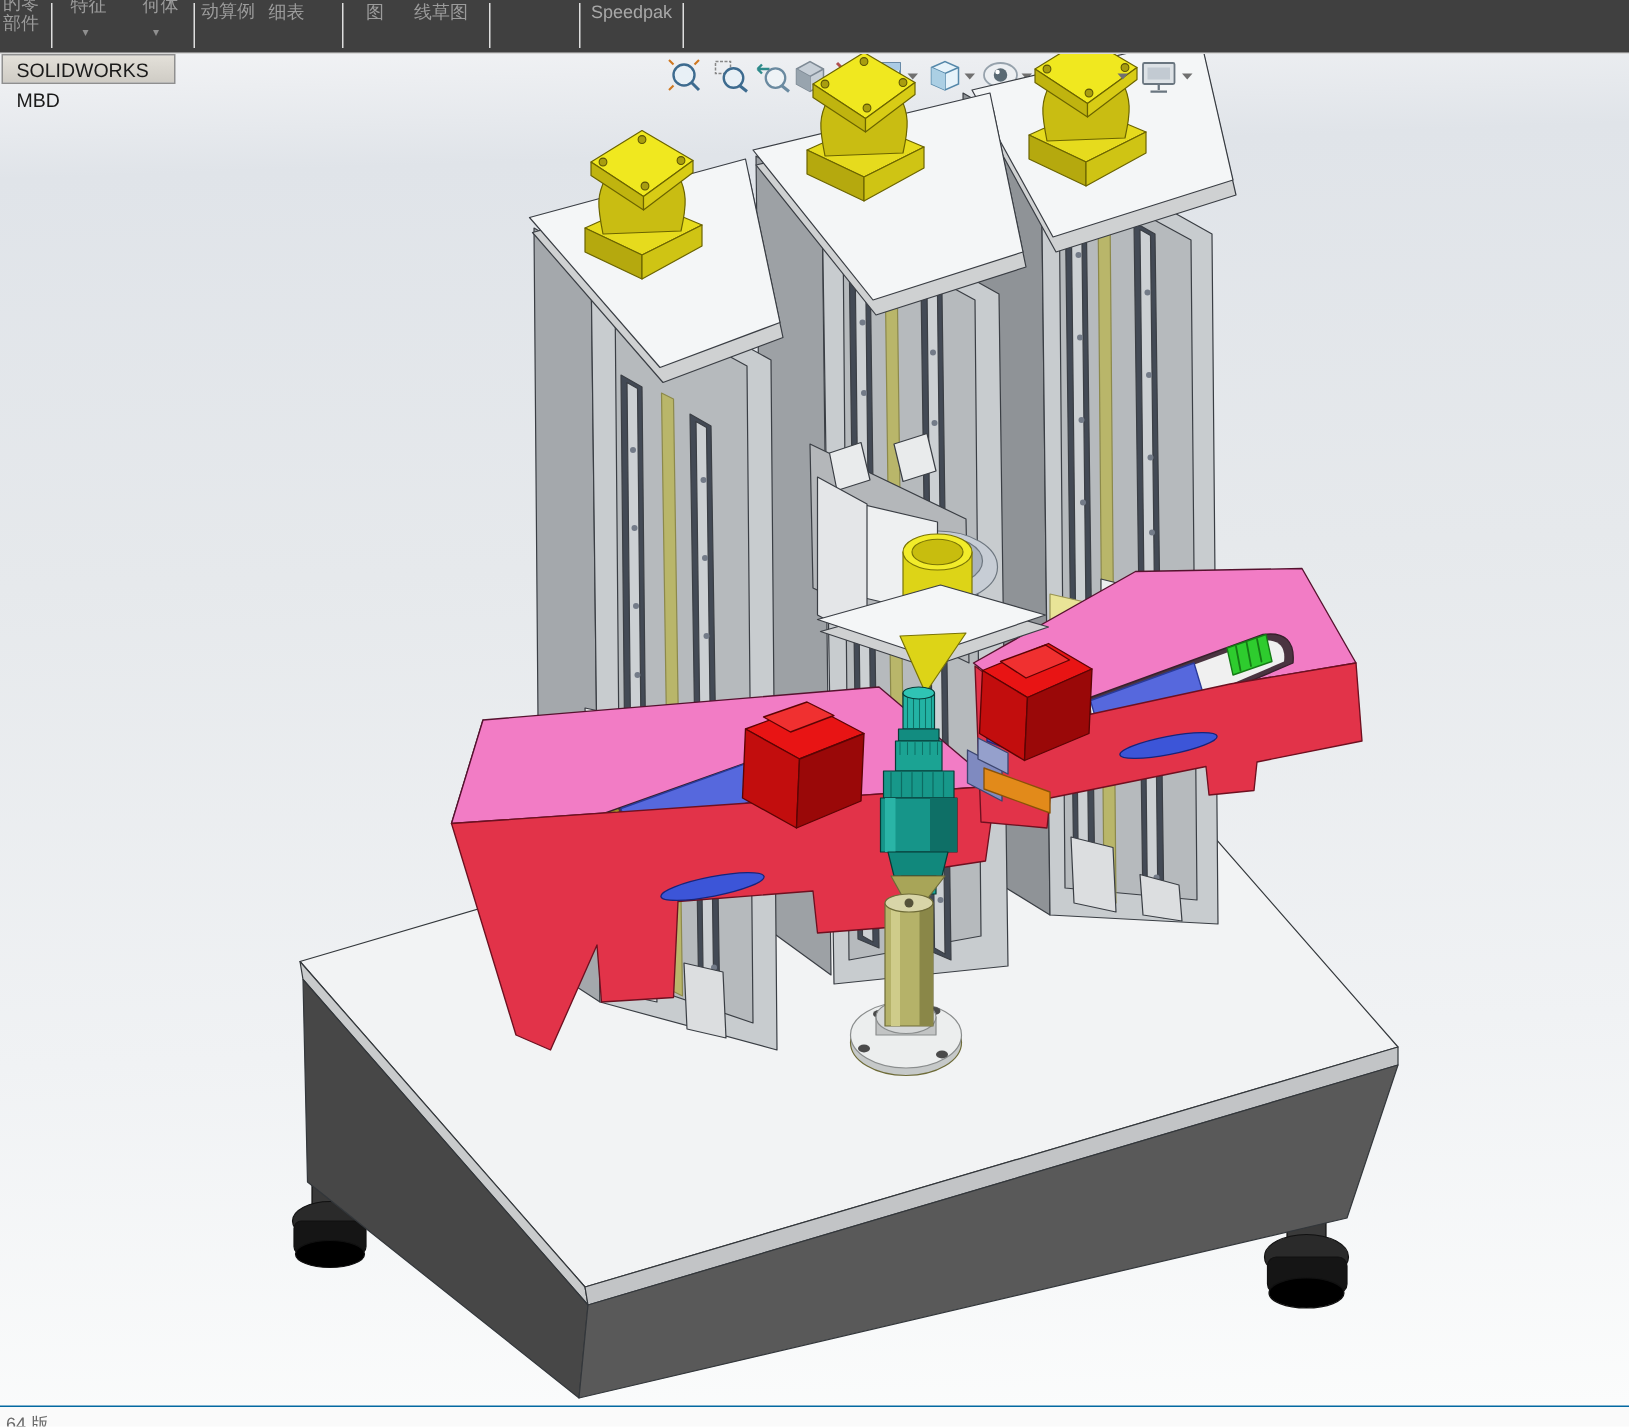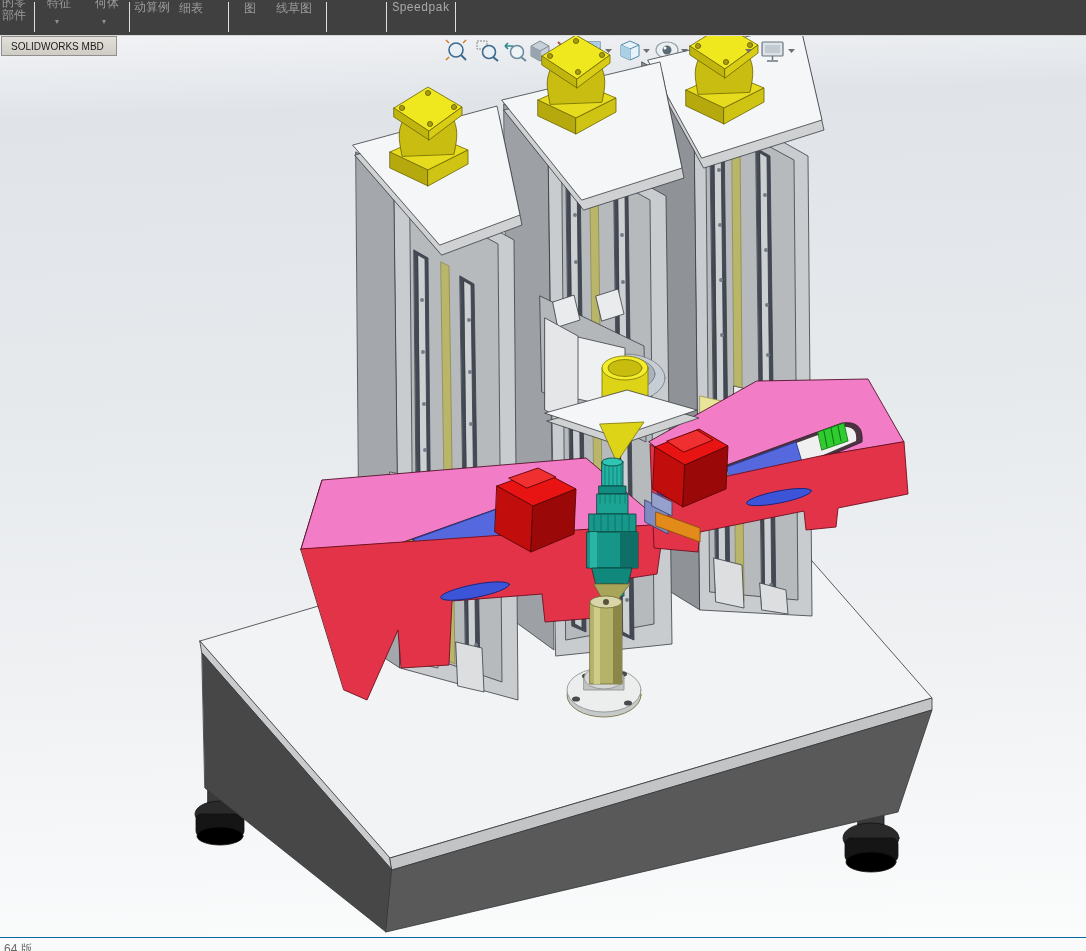--- a/index.html
+++ b/index.html
@@ -14,21 +14,21 @@
     background:#404040;border-bottom:1px solid #d8d8d8;overflow:hidden;z-index:50;
   }
   .rb-sep{position:absolute;top:2px;height:30px;width:1px;background:#dedede;}
   .rb-item{position:absolute;color:#9b9b9b;font-size:12px;line-height:13px;text-align:center;white-space:nowrap;}
   .rb-arrow{position:absolute;color:#8f8f8f;font-size:8px;}
   
   #mbd-tab{
     position:absolute;left:1px;top:36px;width:116px;height:20px;z-index:60;
     background:linear-gradient(#e3e0d9,#cfccc5);
     border:1px solid #8f8f8f;
-    font-size:10px;color:#1a1a1a;line-height:20px;padding-left:9px;box-sizing:border-box;
+    font-size:13px;color:#1a1a1a;line-height:20px;padding-left:9px;box-sizing:border-box;
   }
   
   #viewport{
     position:absolute;left:0;top:35px;width:1086px;height:902px;
     background:linear-gradient(178deg,#f2f3f5 0%,#e0e4e9 9%,#e6e9ec 38%,#f0f2f4 72%,#fbfcfc 100%);
     z-index:1;
   }
   #hud{position:absolute;left:0;top:0;z-index:2;}
   #model{position:absolute;left:0;top:0;z-index:3;}
   #hud2{position:absolute;left:0;top:0;z-index:4;}
@@ -66,21 +66,21 @@
   </div>
   <div class="rb-sep" style="left:228px;"></div>
   <div class="rb-item" style="left:240px;top:2px;width:20px;">
     <div>图</div>
   </div>
   <div class="rb-item" style="left:272px;top:2px;width:40px;text-align:right;">
     <div>线草图</div>
   </div>
   <div class="rb-sep" style="left:326px;"></div>
   <div class="rb-sep" style="left:386px;"></div>
-  <div class="rb-item" style="left:392px;top:2px;width:58px;color:#a8a8a8;font-family:Liberation Mono, monospace;">
+  <div class="rb-item" style="left:392px;top:2px;width:58px;color:#a8a8a8;">
     <div>Speedpak</div>
   </div>
   <div class="rb-sep" style="left:455px;"></div>
 </div>
 
 <div id="mbd-tab">SOLIDWORKS MBD</div>
 
 <div id="viewport">
 
   <svg id="hud" width="1086" height="902" viewBox="0 35 1086 902">

